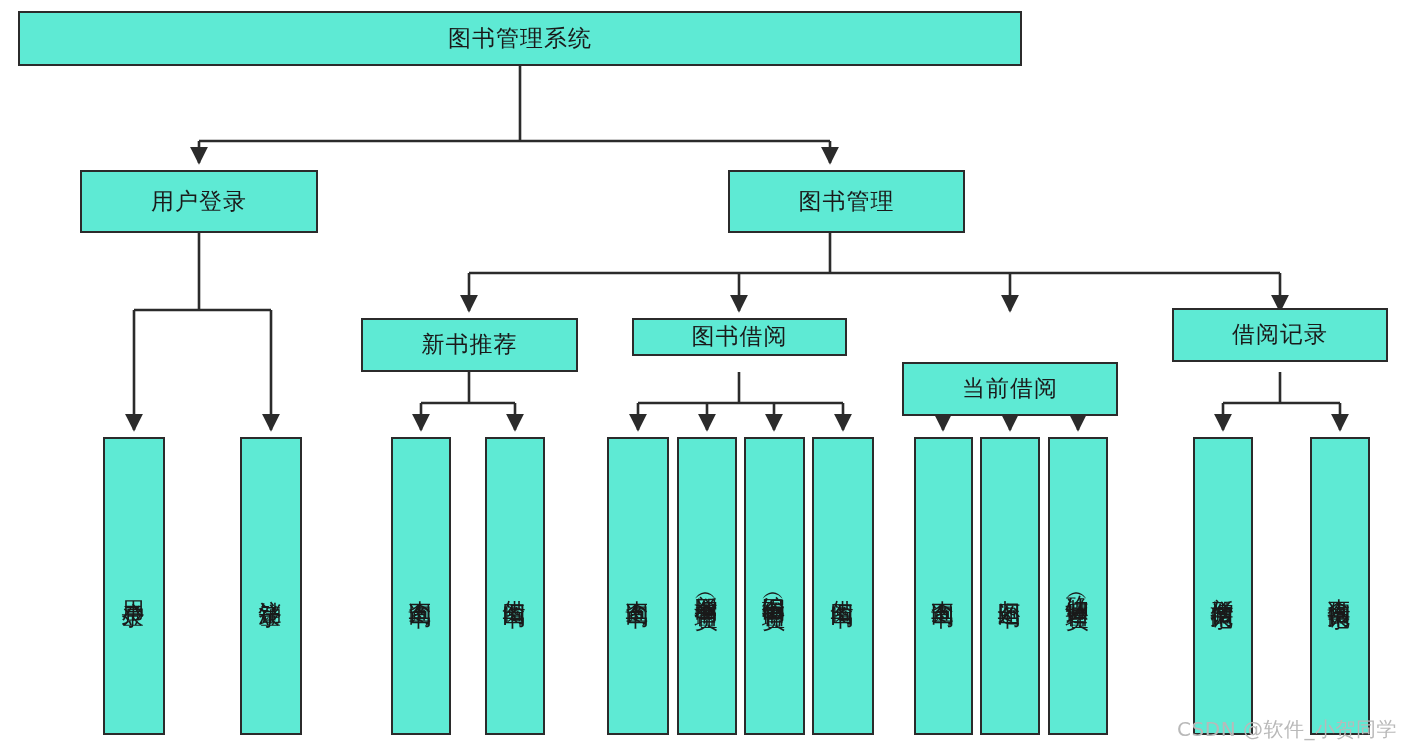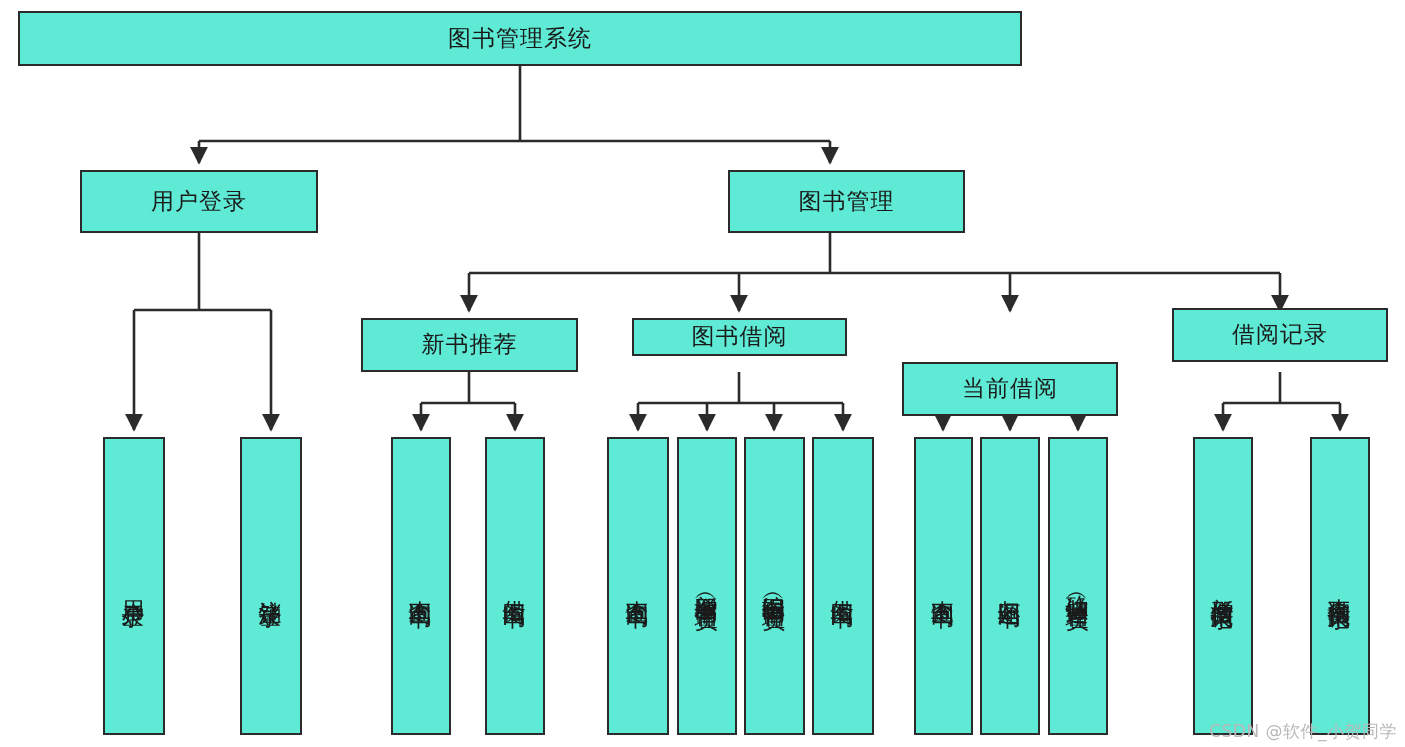--- a/index.html
+++ b/index.html
@@ -57,21 +57,21 @@
     white-space: nowrap;
   }
   .node.vert .node-label {
     writing-mode: vertical-rl;
     text-orientation: upright;
   }
   #watermark {
     position: absolute;
     right: 8px;
     bottom: 4px;
-    font-size: 17px;
+    font-size: 20px;
     color: #b9b9b9;
     letter-spacing: 0.5px;
     z-index: 3;
     white-space: nowrap;
   }
 </style>
 </head>
 <body>
 
 <div id="canvas">

